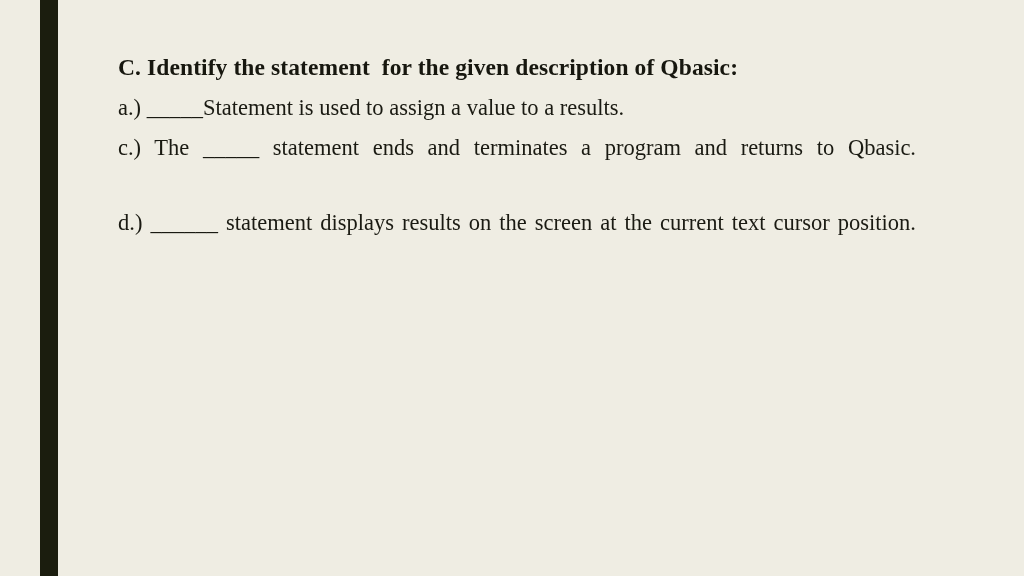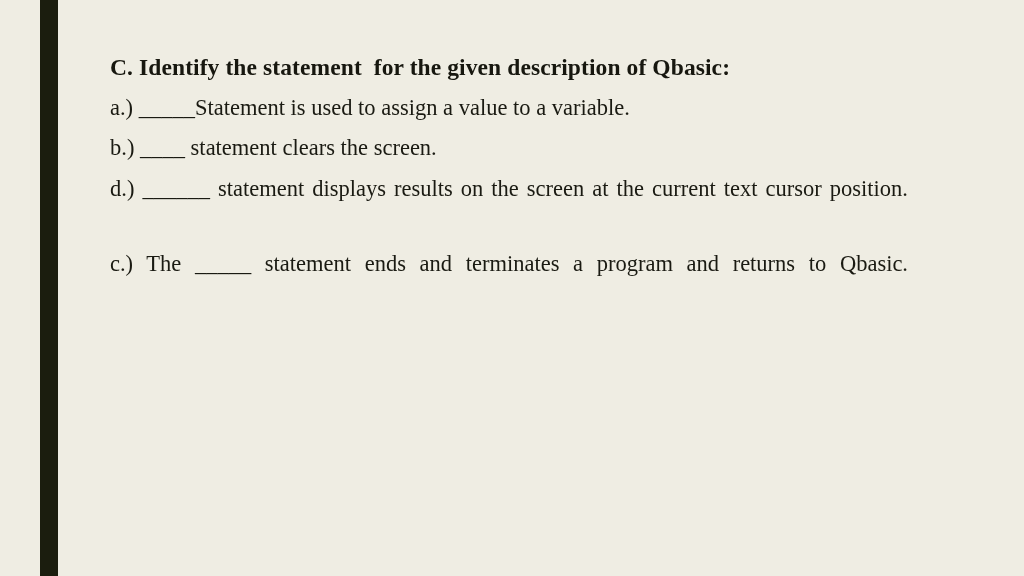--- a/index.html
+++ b/index.html
@@ -24,21 +24,21 @@
   .accent-bar {
     position: absolute;
     left: 40px;
     top: 0;
     width: 18px;
     height: 576px;
     background: #1B1D0E;
   }
   .content {
     position: absolute;
-    left: 110px;
+    left: 118px;
     top: 52px;
     width: 798px;
   }
   .slide-title {
     font-size: 23.5px;
     font-weight: bold;
     color: #17170F;
     line-height: 1.30;
     letter-spacing: 0.1px;
     margin: 0 0 8px 0;
@@ -76,21 +76,20 @@
 
 <div class="slide" style="background: rgb(239, 237, 227);">
 
   <div class="accent-bar" style="background: rgb(27, 29, 14);"></div>
 
   <div class="content" style="color: rgb(26, 26, 18);">
 
     <h1 class="slide-title">C. Identify the statement  for the given description of Qbasic:</h1>
 
     <ul class="qa-list">
-      <li class="qa-item no-justify">a.) _____Statement is used to assign a value to a variable.</li>
-      <li class="qa-item no-justify">b.) ____ statement clears the screen.</li>
+      <li class="qa-item no-justify">a.) _____Statement is used to assign a value to a results.</li>
+      <li class="qa-item">c.) The _____ statement ends and terminates a program and returns to Qbasic.</li>
       <li class="qa-item">d.) ______ statement displays results on the screen at the current text cursor position.</li>
-      <li class="qa-item">c.) The _____ statement ends and terminates a program and returns to Qbasic.</li>
     </ul>
 
   </div>
 
 </div>
 
 </body></html>

